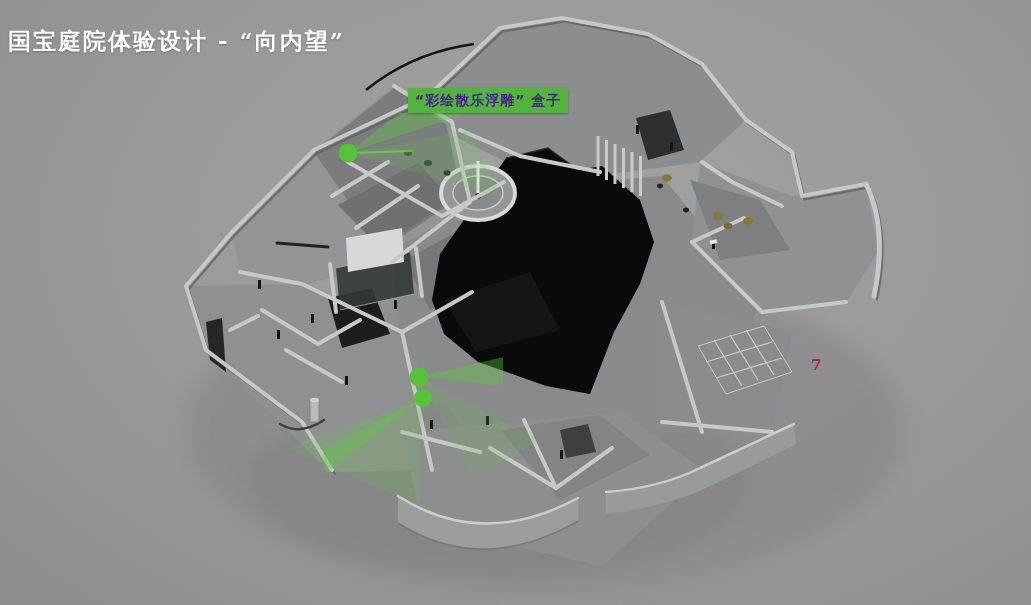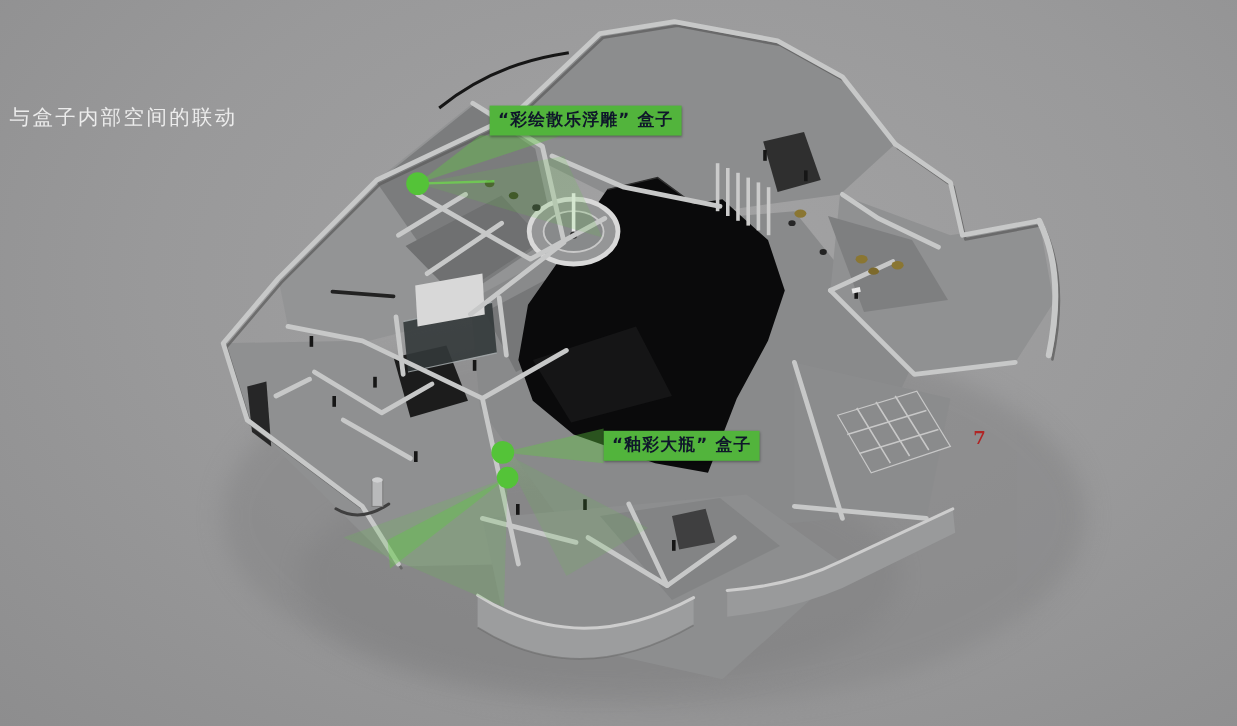--- a/index.html
+++ b/index.html
@@ -21,21 +21,21 @@
     position:absolute;left:8px;top:26px;color:#fcfcfc;
     font-family:"DejaVu Serif","Liberation Serif",serif;
     font-size:23px;font-weight:bold;letter-spacing:2px;white-space:nowrap;
     text-shadow:0 1px 2px rgba(0,0,0,.25);
   }
   .slide-subtitle{
     position:absolute;left:8px;top:86px;color:#ececec;
     font-size:17px;letter-spacing:2px;white-space:nowrap;
   }
   .exhibit-label{
-    position:absolute;background:#52b43c;color:#0f172a;
+    position:absolute;background:#52b43c;color:#4c1d95;
     font-size:14px;font-weight:bold;letter-spacing:1px;
     padding:4px 7px;line-height:1.2;white-space:nowrap;
     box-shadow:0 1px 2px rgba(0,0,0,.35);
   }
   .page-number{
     position:absolute;left:811px;top:356px;color:#b02525;
     font-family:"DejaVu Serif","Liberation Serif",serif;
     font-size:15px;font-weight:bold;
   }
 </style>
@@ -192,21 +192,20 @@
       <polygon points="423,398 286,448 420,506" opacity="0.18"></polygon>
       <line x1="348" y1="153" x2="412" y2="151" stroke="#6fd44f" stroke-width="2" opacity="0.8"></line>
     </g>
     <g>
       <circle cx="348" cy="153" r="9.5" fill="#54c338"></circle>
       <circle cx="419" cy="377" r="9.5" fill="#54c338"></circle>
       <circle cx="423" cy="398" r="9" fill="#54c338"></circle>
     </g>
   </svg>
 
-  <div class="slide-subtitle">与盒子内部空间的联动</div>
+  <div class="slide-title">国宝庭院体验设计 - “向内望”</div>
 
   <div class="exhibit-label" style="left:408px;top:88px;">“彩绘散乐浮雕” 盒子</div>
 
-  <div class="exhibit-label" style="left:503px;top:359px;">“釉彩大瓶” 盒子</div>
 
 
   <div class="page-number">7</div>
 </div>
 
 </body></html>

